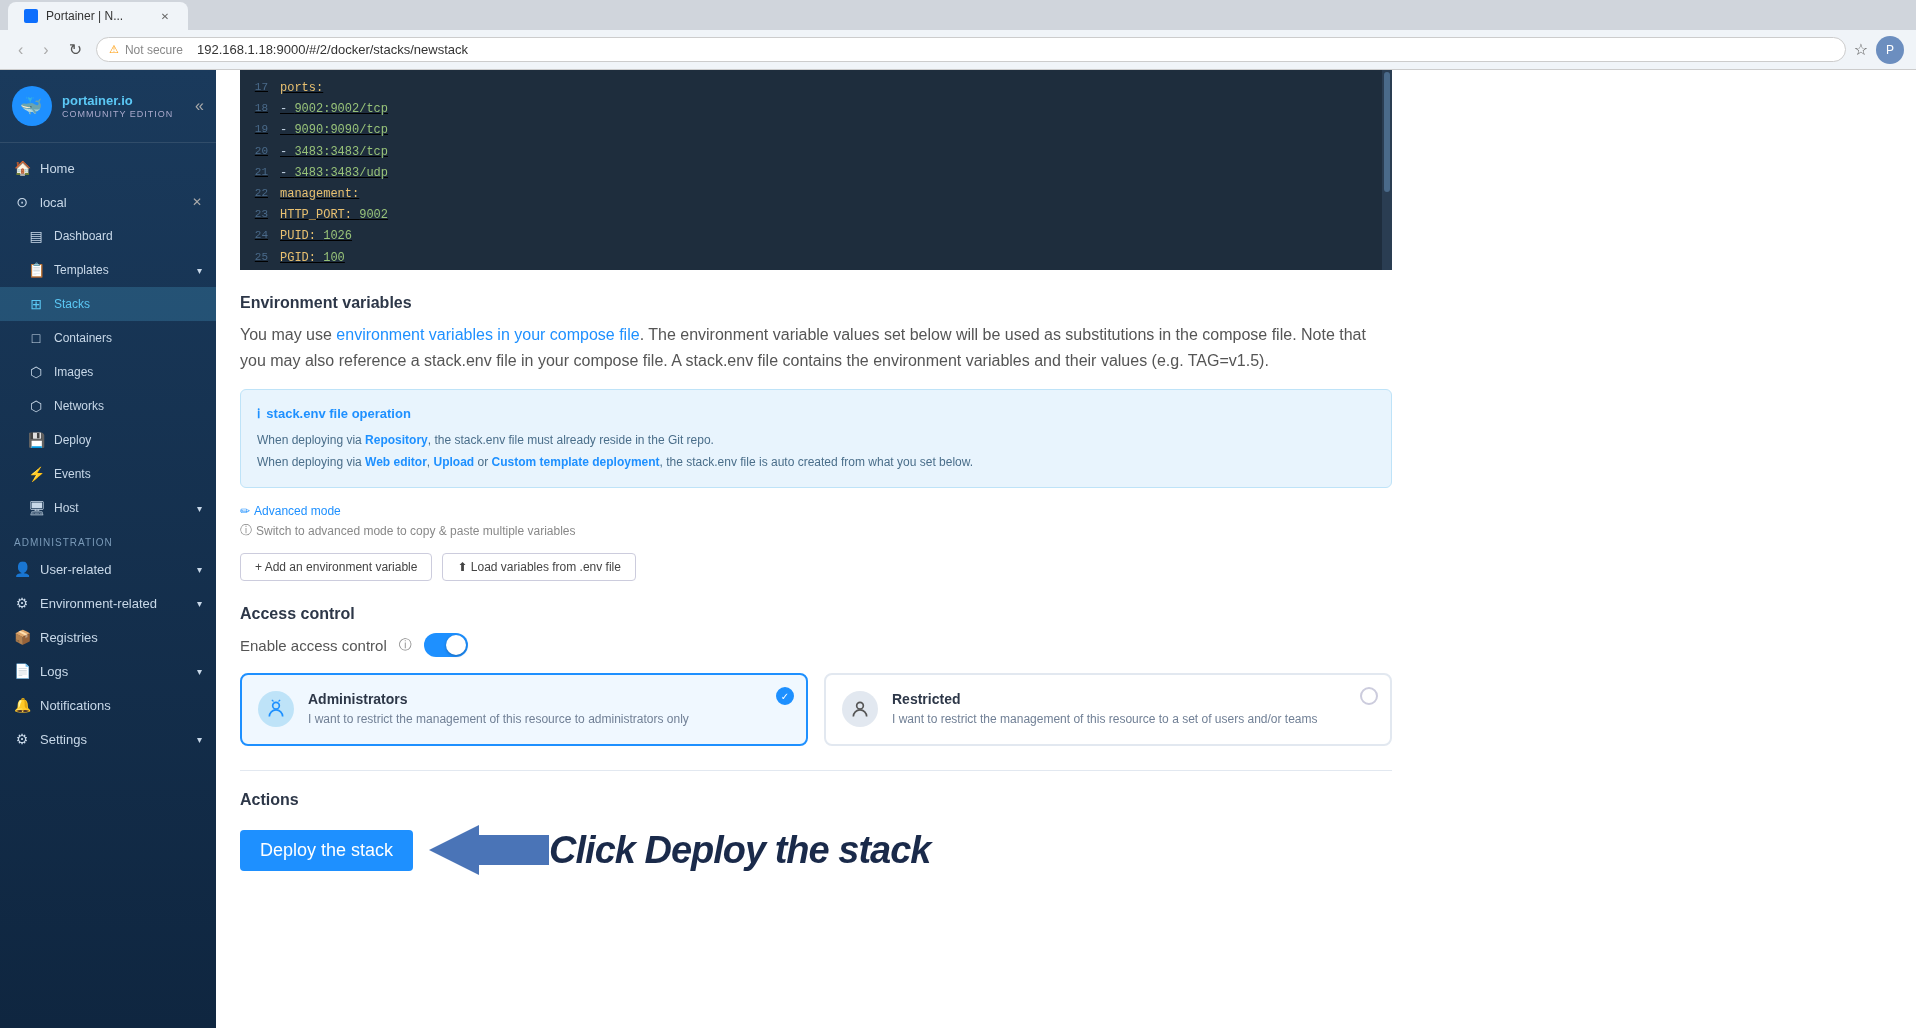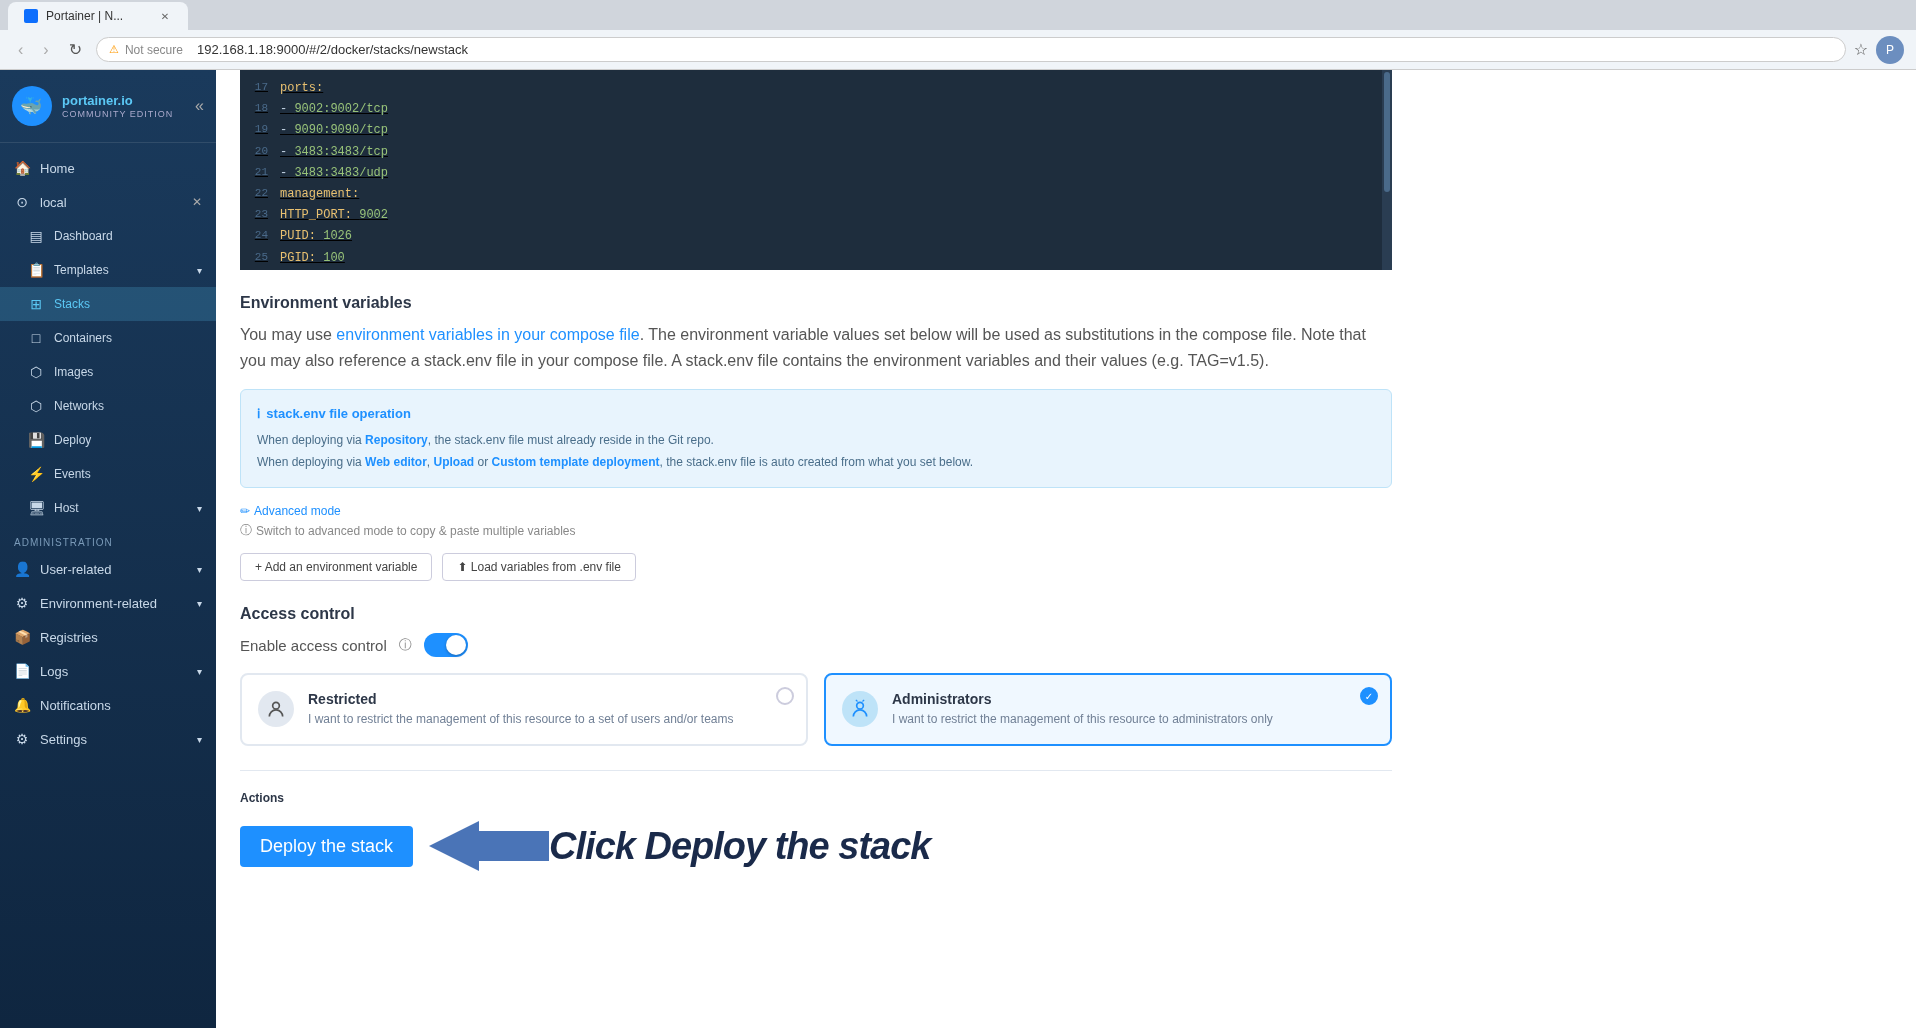--- a/index.html
+++ b/index.html
@@ -84,21 +84,21 @@
     .access-card-icon { width: 36px; height: 36px; border-radius: 50%; background: #e2e8f0; display: flex; align-items: center; justify-content: center; font-size: 18px; flex-shrink: 0; color: #555; }
     .access-card.selected .access-card-icon { background: #bee3f8; color: #1e90ff; }
     .access-card-title { font-size: 14px; font-weight: 600; color: #2d3748; margin-bottom: 4px; }
     .access-card-desc { font-size: 12px; color: #718096; line-height: 1.4; }
     .radio-indicator { position: absolute; top: 12px; right: 12px; width: 18px; height: 18px; border-radius: 50%; border: 2px solid #ccd; background: white; }
     .radio-indicator.checked { background: #1e90ff; border-color: #1e90ff; display: flex; align-items: center; justify-content: center; }
     .radio-indicator.checked::after { content: '✓'; color: white; font-size: 10px; }
 
     
     .actions-section { border-top: 1px solid #e2e8f0; padding-top: 20px; margin-top: 8px; }
-    .actions-title { font-size: 12px; font-weight: 600; color: #2d3748; margin-bottom: 16px; }
+    .actions-title { font-size: 16px; font-weight: 600; color: #2d3748; margin-bottom: 16px; }
     .deploy-area { display: flex; align-items: center; gap: 16px; }
     .btn-deploy { background: #1e90ff; color: white; border: none; padding: 10px 20px; border-radius: 4px; font-size: 18px; font-weight: 500; cursor: pointer; }
 
     
     .arrow-annotation { display: flex; align-items: center; gap: 0; }
     .big-text { font-size: 42px; font-weight: 900; color: #1a2a4a; font-style: italic; letter-spacing: -1px; line-height: 1; }
 
     
     ::-webkit-scrollbar { width: 8px; }
     ::-webkit-scrollbar-track { background: #f0f4f8; }
@@ -328,49 +328,49 @@
         <div class="section-title">Access control</div>
         <div class="access-row">
           <span style="font-size:15px;color:#555;">Enable access control</span>
           <span style="color:#888;font-size:13px;">ⓘ</span>
           <div class="toggle">
             <div class="toggle-knob"></div>
           </div>
         </div>
 
         <div class="access-cards">
-
-          <div class="access-card">
-            <div class="access-card-icon">
-              <svg width="20" height="20" viewBox="0 0 24 24" fill="none" stroke="currentColor" stroke-width="2">
-                <circle cx="12" cy="8" r="4"></circle>
-                  <path d="M20 21a8 8 0 1 0-16 0"></path>
-              </svg>
-            </div>
-            <div>
-              <div class="access-card-title">Restricted</div>
-              <div class="access-card-desc">I want to restrict the management of this resource to a set of users and/or teams</div>
-            </div>
-            <div class="radio-indicator"></div>
-          </div>
 
           <div class="access-card selected">
             <div class="access-card-icon">
               <svg width="20" height="20" viewBox="0 0 24 24" fill="none" stroke="currentColor" stroke-width="2">
                 <circle cx="12" cy="8" r="4"></circle>
                   <path d="M20 21a8 8 0 1 0-16 0"></path>
                 <path d="M9 3l-2-2M15 3l2-2" stroke-width="1.5"></path>
               </svg>
             </div>
             <div>
               <div class="access-card-title">Administrators</div>
               <div class="access-card-desc">I want to restrict the management of this resource to administrators only</div>
             </div>
             <div class="radio-indicator checked"></div>
           </div>
+
+          <div class="access-card">
+            <div class="access-card-icon">
+              <svg width="20" height="20" viewBox="0 0 24 24" fill="none" stroke="currentColor" stroke-width="2">
+                <circle cx="12" cy="8" r="4"></circle>
+                  <path d="M20 21a8 8 0 1 0-16 0"></path>
+              </svg>
+            </div>
+            <div>
+              <div class="access-card-title">Restricted</div>
+              <div class="access-card-desc">I want to restrict the management of this resource to a set of users and/or teams</div>
+            </div>
+            <div class="radio-indicator"></div>
+          </div>
         </div>
       </div>
 
       <div class="actions-section">
         <div class="actions-title">Actions</div>
         <div class="deploy-area">
           <button class="btn-deploy">Deploy the stack</button>
 
           <div class="arrow-annotation">
             <svg width="120" height="50" viewBox="0 0 120 50">

